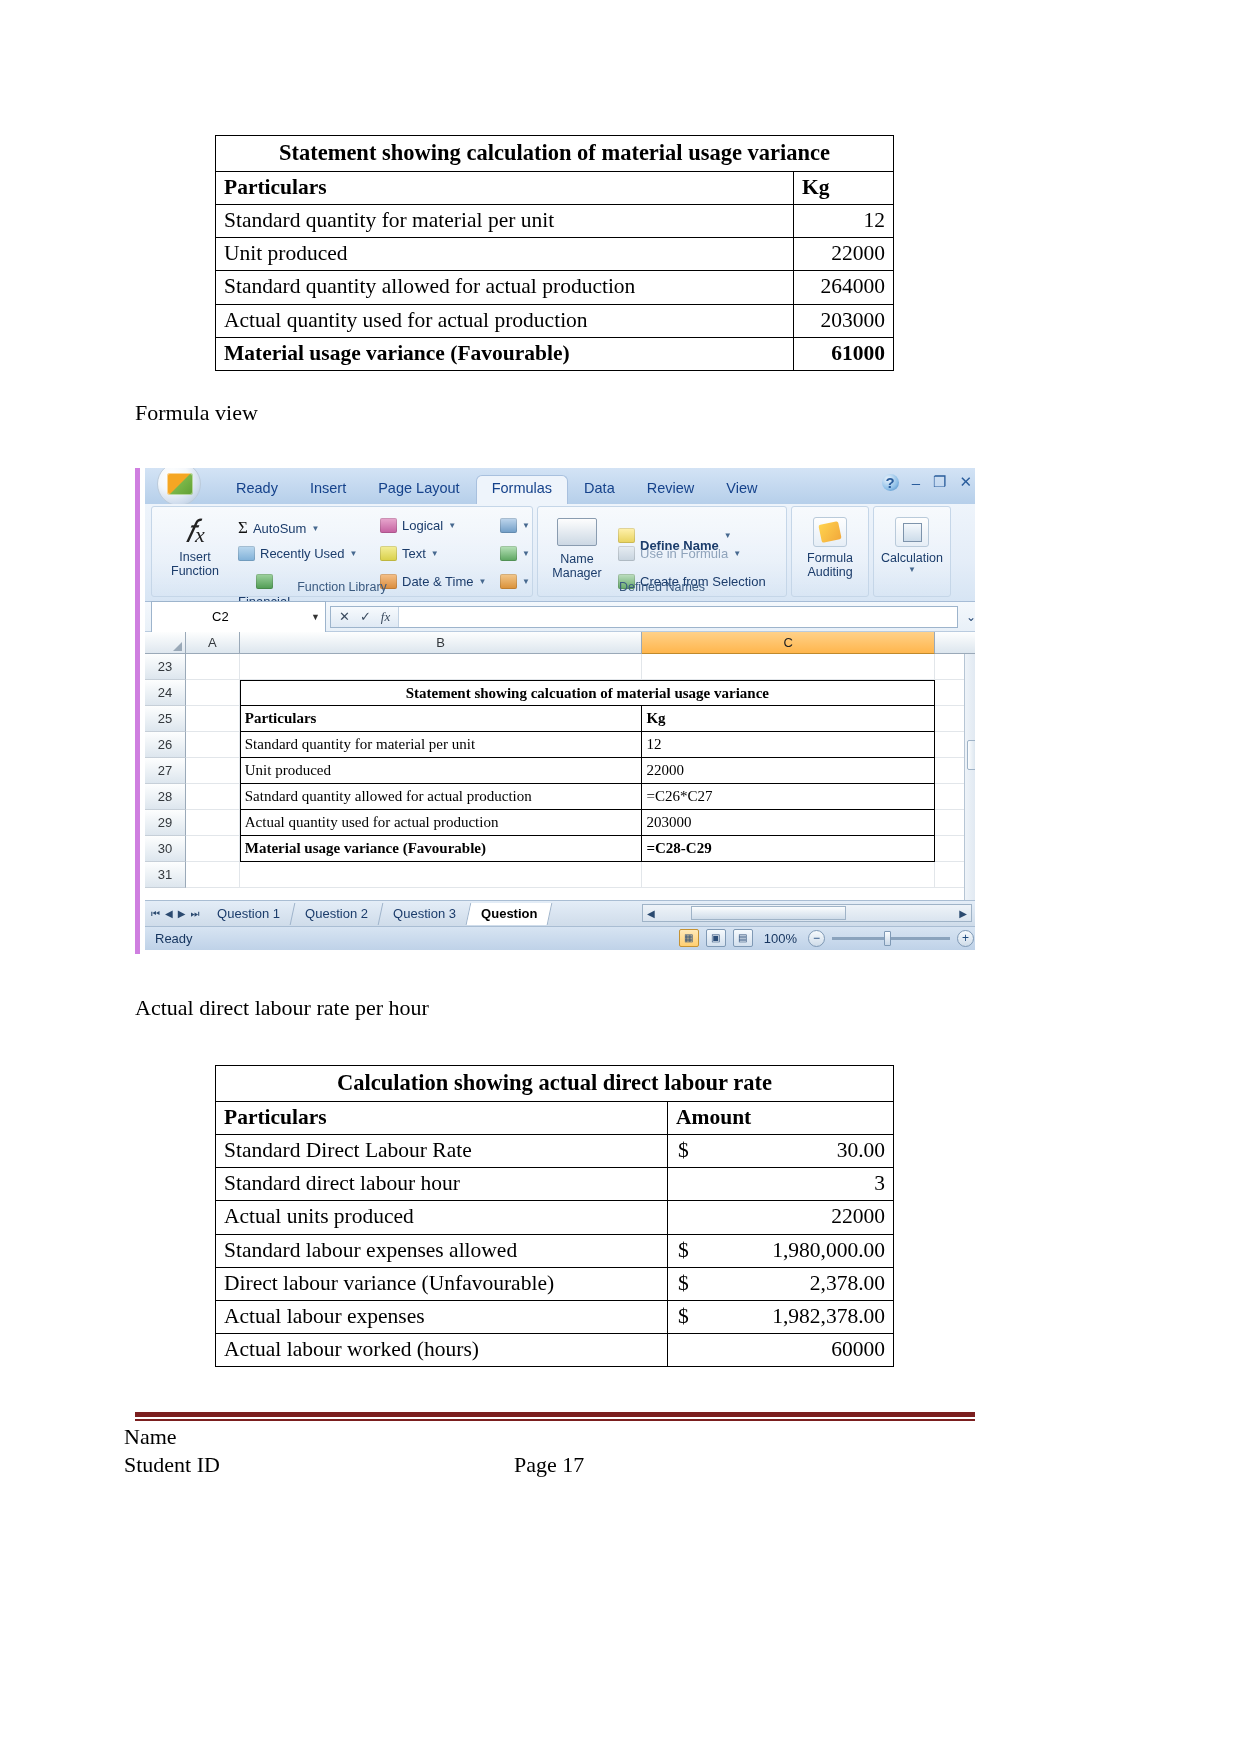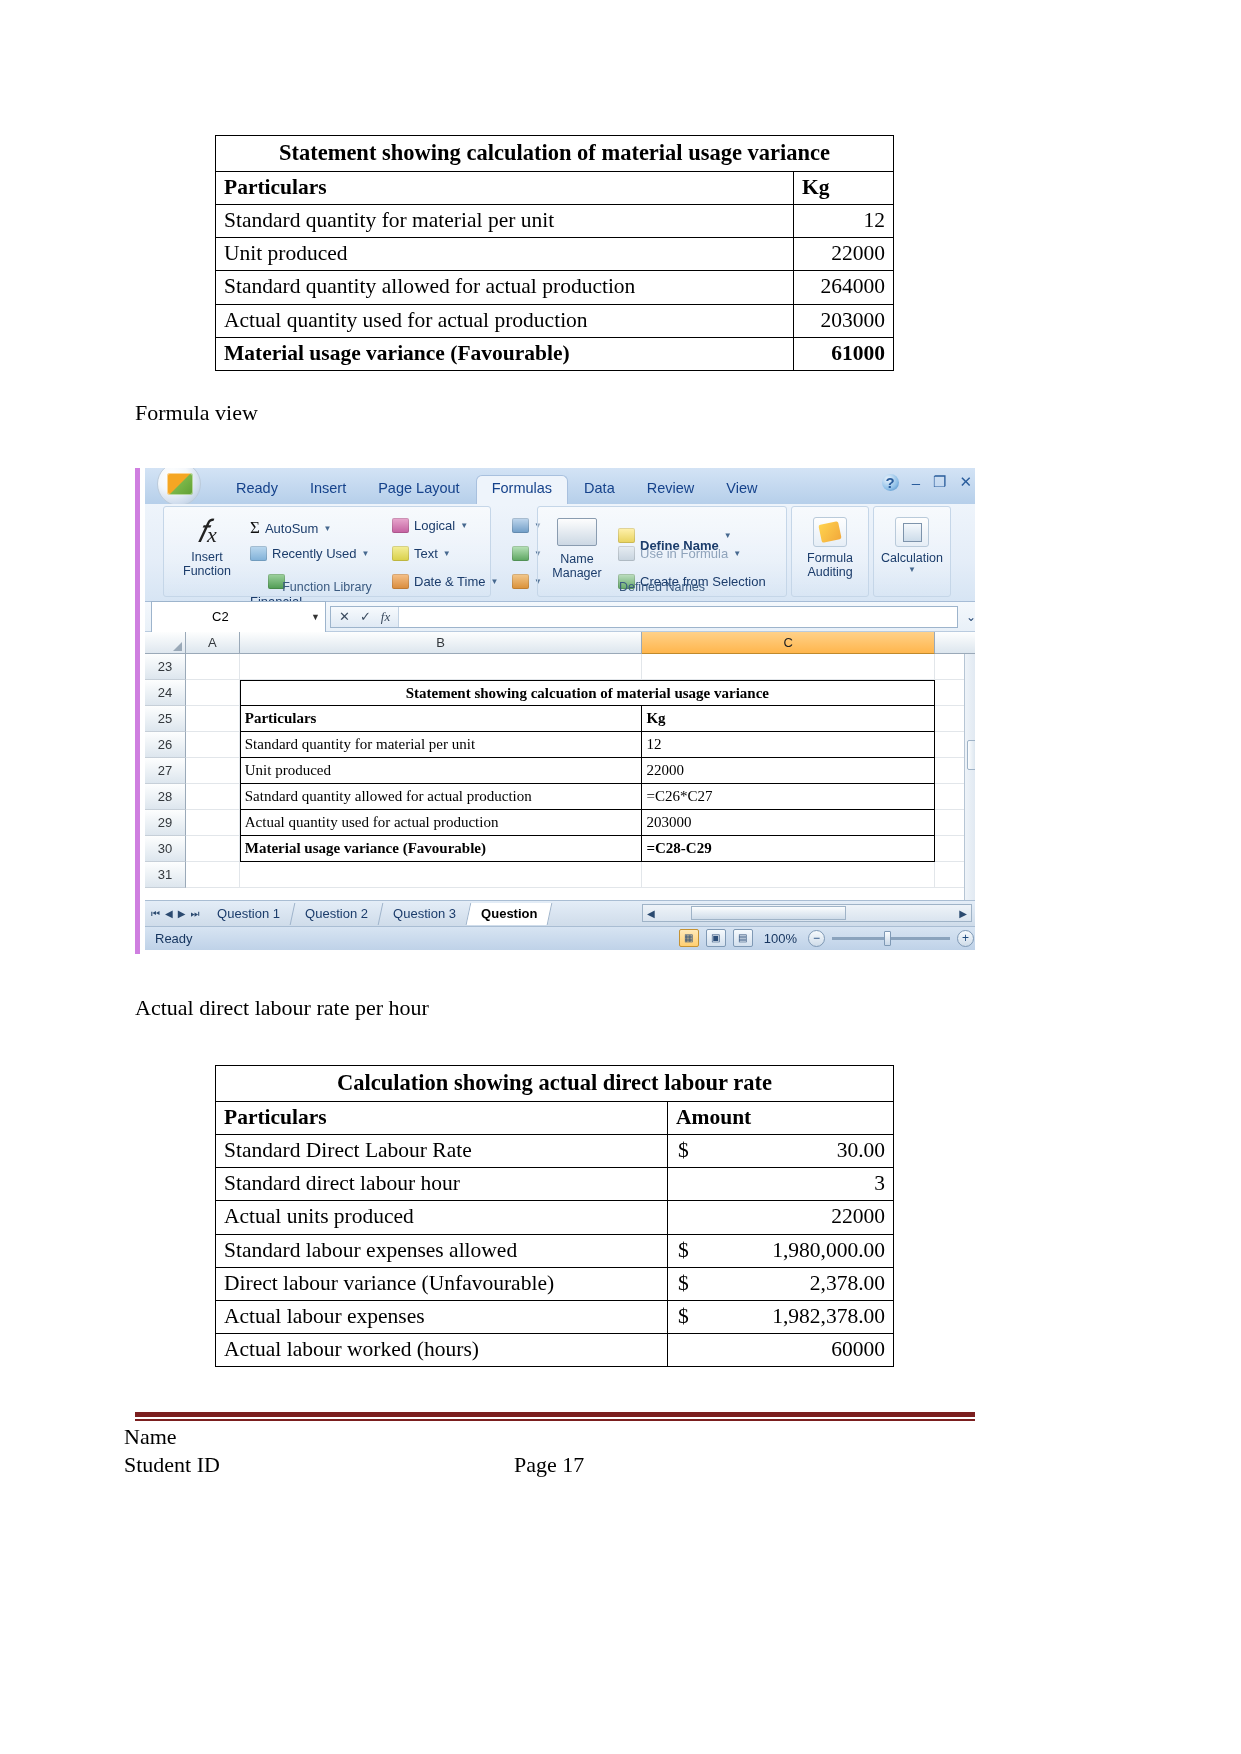--- a/index.html
+++ b/index.html
@@ -116,21 +116,21 @@
   }
   .grp {
     position: absolute; top: 2px; bottom: 4px;
     border: 1px solid #c5d6e8; border-radius: 3px;
     background: linear-gradient(to bottom, rgba(255,255,255,.55), rgba(255,255,255,0));
   }
   .grp-label {
     position: absolute; bottom: 2px; left: 0; right: 0;
     text-align: center; font-size: 12.5px; color: #3a5a80;
   }
-  #grp-function-library { left: 18px; width: 328px; }
+  #grp-function-library { left: 6px; width: 382px; }
   #grp-defined-names { left: 392px; width: 250px; }
   #grp-formula-auditing { left: 646px; width: 78px; }
   #grp-calculation { left: 728px; width: 78px; }
 
   .big-btn {
     position: absolute; text-align: center; font-size: 12.5px; color: #1b3c6b;
     line-height: 1.15;
   }
   .fx-big { font-family: "Liberation Serif", serif; font-style: italic; font-size: 32px; color: #222; }
 

